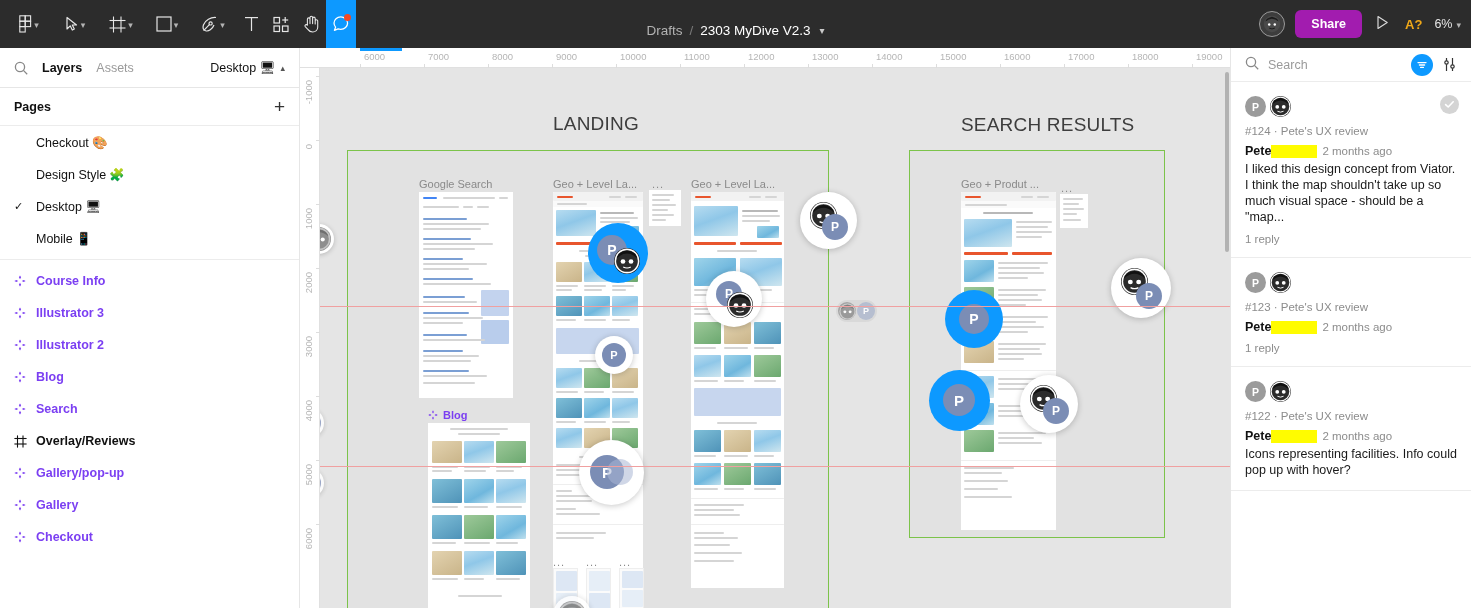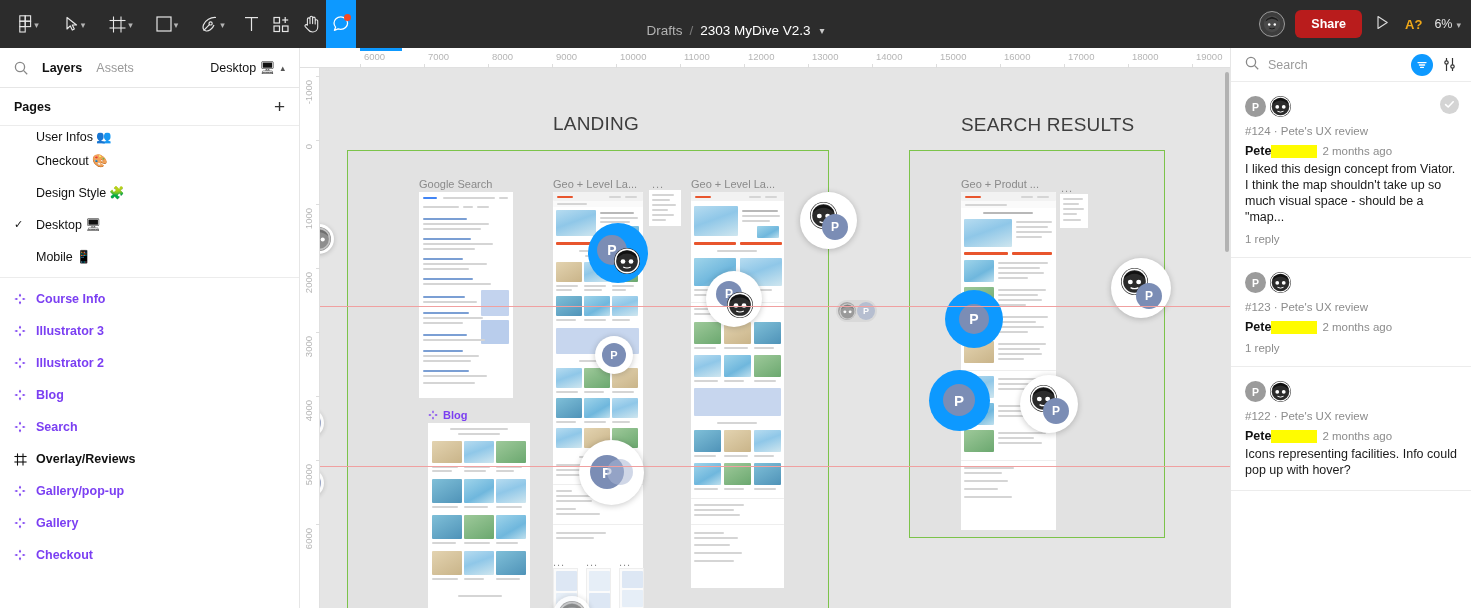--- a/index.html
+++ b/index.html
@@ -42,21 +42,21 @@
   .tb-right {
     position: absolute; right: 10px; top: 0; height: 48px;
     display: flex; align-items: center; gap: 10px;
   }
   .avatar-me {
     width: 26px; height: 26px; border-radius: 50%;
     border: 1.5px solid #9b9b9b; background: #3d3d3d;
     display: flex; align-items: center; justify-content: center; overflow: hidden;
   }
   .share-btn {
-    background: #b91c1c; color: #fff; font-size: 12.5px; font-weight: 600;
+    background: #a21caf; color: #fff; font-size: 12.5px; font-weight: 600;
     border-radius: 6px; padding: 7px 16px; cursor: pointer;
   }
   .present-btn { color: #d9d9d9; display: flex; align-items: center; padding: 0 4px; cursor: pointer; }
   .az-btn { color: #f0a818; font-size: 13px; font-weight: 600; cursor: pointer; padding: 0 2px; }
   .zoom-btn { color: #e6e6e6; font-size: 12.5px; display: flex; align-items: center; gap: 4px; cursor: pointer; }
 
   
   .left-panel {
     position: absolute; top: 48px; left: 0; width: 300px; height: 560px;
     background: #fff; border-right: 1px solid #e6e6e6; z-index: 30;
@@ -373,24 +373,20 @@
         <span class="cv">▴</span>
       </span>
     </div>
 
     <div class="pages-head">
       <span class="t">Pages</span>
       <span class="plus">+</span>
     </div>
 
     <div class="pages-list">
-      <div class="page-row clip-top">
-        <span class="chk"></span>
-        <span class="lbl">User Infos 👥</span>
-      </div>
       <div class="page-row">
         <span class="chk"></span>
         <span class="lbl">Checkout 🎨</span>
       </div>
       <div class="page-row">
         <span class="chk"></span>
         <span class="lbl">Design Style 🧩</span>
       </div>
       <div class="page-row">
         <span class="chk">✓</span>

